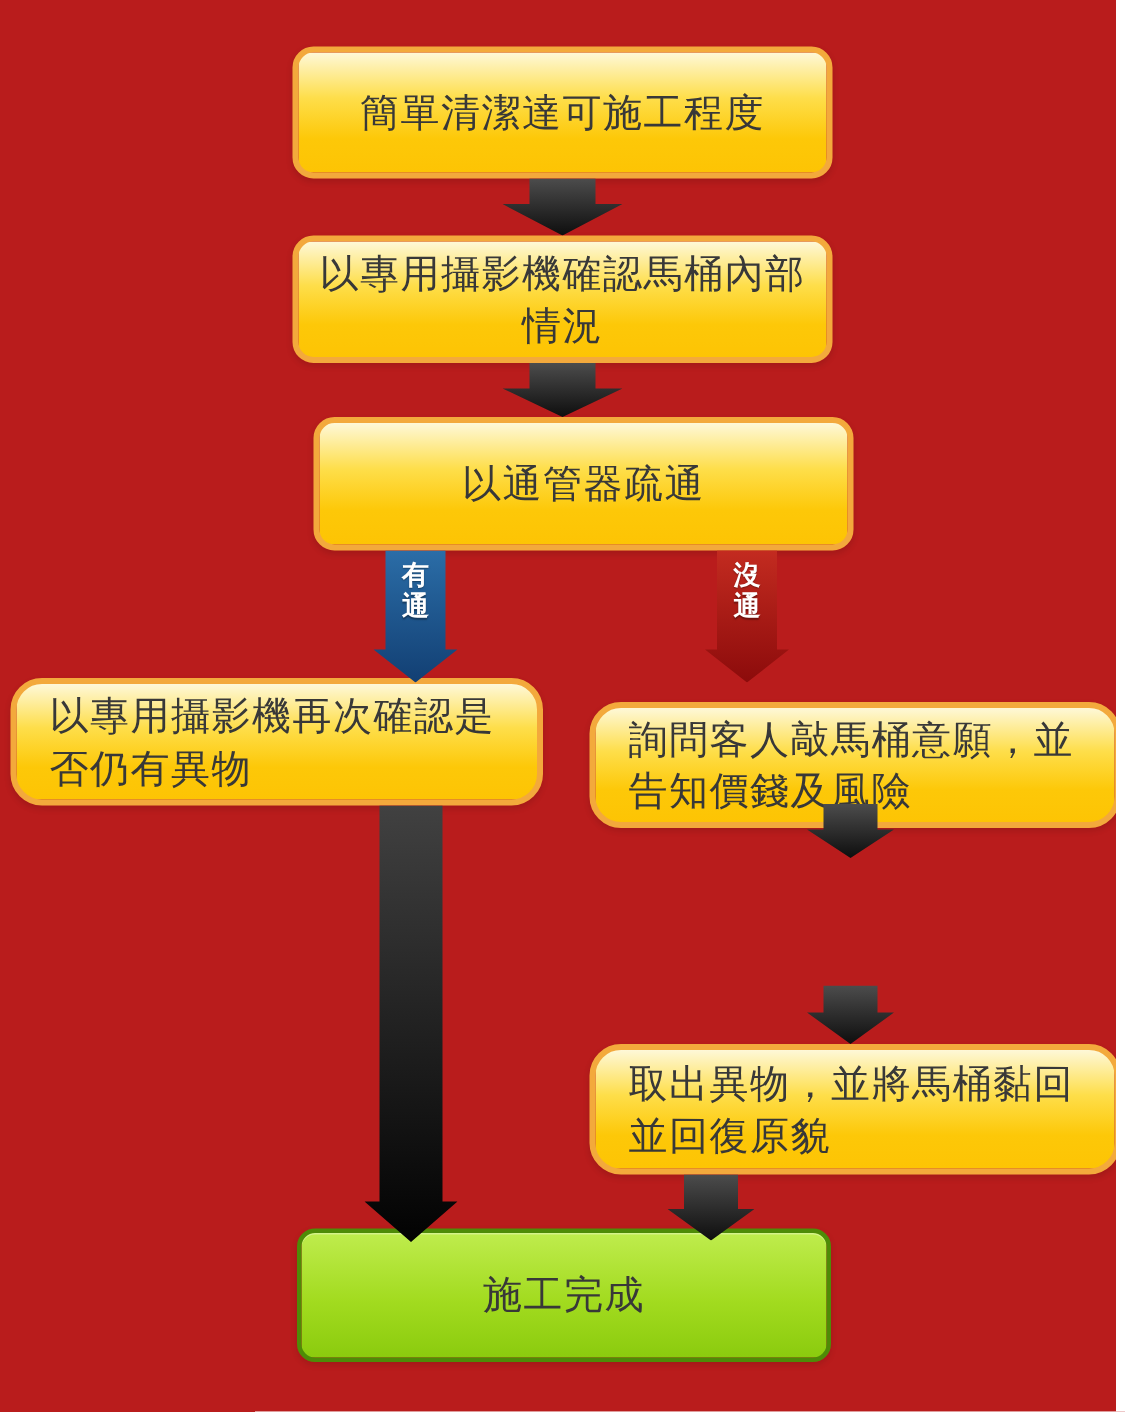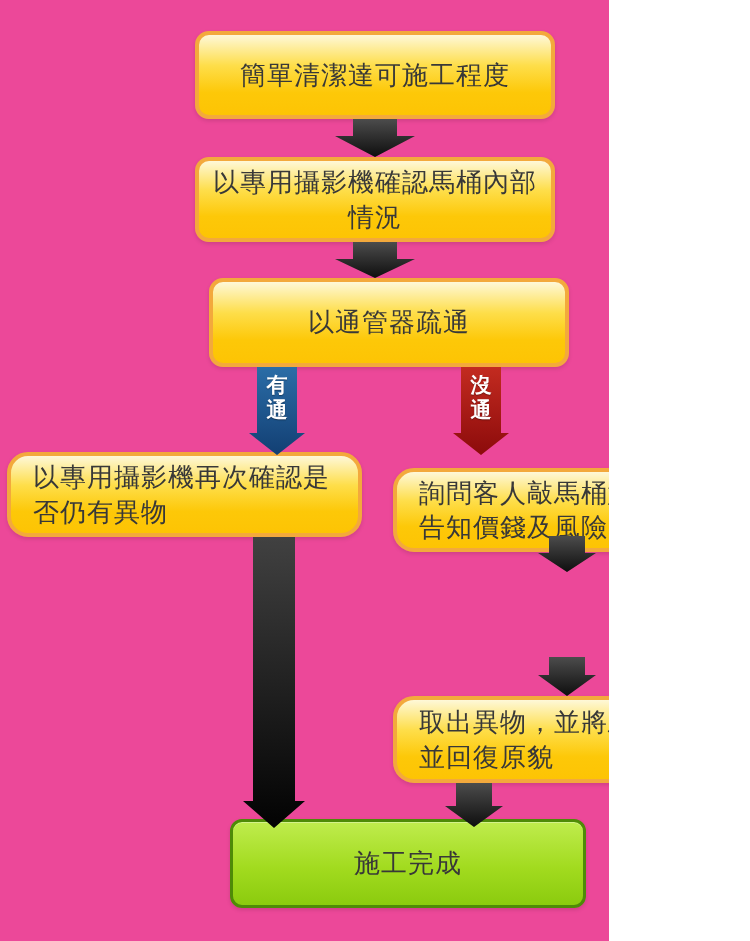--- a/index.html
+++ b/index.html
@@ -1,20 +1,20 @@
 <!DOCTYPE html>
 <html><head>
 <meta charset="utf-8">
 <style>
   html, body { margin: 0; padding: 0; background: #ffffff; }
   .stage {
     position: relative;
-    width: 609px;
+    width: 744px;
     height: 941px;
-    background: #ec4899;
+    background: #b91c1c;
     font-family: "Liberation Sans", sans-serif;
     overflow: hidden;
   }
   .node {
     position: absolute;
     box-sizing: border-box;
     display: flex;
     align-items: center;
     border-radius: 14px;
     font-size: 26px;
@@ -30,33 +30,32 @@
   }
   .node.center { justify-content: center; text-align: center; padding: 0 10px; }
   .node.leftalign { justify-content: flex-start; text-align: left; padding: 0 22px; border-radius: 21px; }
   .node.terminal {
     background: linear-gradient(180deg, #bfec4d 0%, #a2db1f 55%, #8bcb0e 100%);
     border: 3px solid #4e8b07;
     border-radius: 12px;
     justify-content: center;
     text-align: center;
     box-shadow: inset 0 1px 0 rgba(255,255,255,0.35), 0 2px 4px rgba(0,0,0,0.12);
-    margin-left: 32px;
   }
   .arrow { position: absolute; z-index: 2; }
   .edge-arrow-wrap { position: absolute; z-index: 2; }
   .edge-arrow-wrap svg { position: absolute; left: 0; top: 0; }
   .edge-label {
     position: absolute;
     left: 0; right: 0; top: 6px;
     margin: 0 auto;
     width: 24px;
     color: #ffffff;
     font-weight: bold;
-    font-size: 21px;
+    font-size: 18px;
     line-height: 1.18;
     text-align: center;
     word-break: break-all;
     text-shadow: 0 1px 1px rgba(0,0,0,0.35);
   }
 </style>
 </head>
 <body>
 
 <div class="stage">
@@ -119,21 +118,21 @@
     <polygon points="18,0 62,0 62,17 80,17 40,36 0,17 18,17" fill="url(#gBlk)"></polygon>
   </svg>
 
   <div class="edge-arrow-wrap" style="left:249px; top:367px; width:56px; height:88px;">
     <svg width="56" height="88" viewBox="0 0 56 88">
       <polygon points="8,0 48,0 48,66 56,66 28,88 0,66 8,66" fill="url(#gBlu)"></polygon>
     </svg>
     <span class="edge-label">有通</span>
   </div>
 
-  <div class="edge-arrow-wrap" style="left:453px; top:367px; width:56px; height:88px;">
+  <div class="edge-arrow-wrap" style="left:470px; top:367px; width:56px; height:88px;">
     <svg width="56" height="88" viewBox="0 0 56 88">
       <polygon points="8,0 48,0 48,66 56,66 28,88 0,66 8,66" fill="url(#gRed)"></polygon>
     </svg>
     <span class="edge-label">沒通</span>
   </div>
 
   <svg class="arrow" style="left:538px; top:536px;" width="58" height="36" viewBox="0 0 58 36">
     <polygon points="11,0 47,0 47,17 58,17 29,36 0,17 11,17" fill="url(#gBlk)"></polygon>
   </svg>
 

